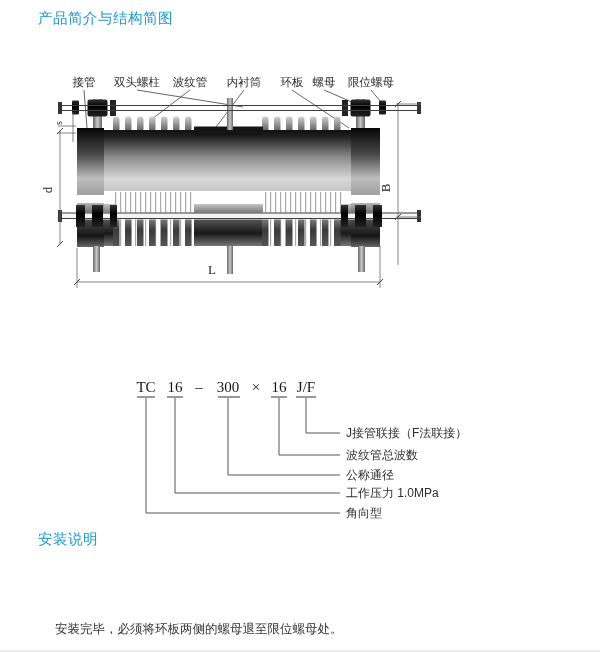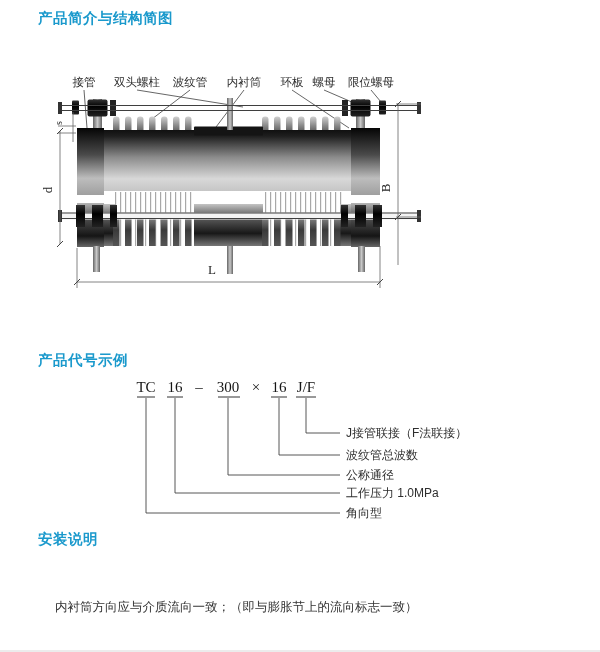--- a/index.html
+++ b/index.html
@@ -1,18 +1,18 @@
 <!DOCTYPE html>
 <html><head>
 <meta charset="utf-8">
 <style>
   html,body{margin:0;padding:0;background:#ffffff;}
   .page{position:relative;width:600px;height:652px;background:#ffffff;overflow:hidden;
         font-family:"Liberation Sans",sans-serif;}
-  .sec-title{position:absolute;left:38px;font-size:14.5px;font-weight:bold;color:#1a99cc;
+  .sec-title{position:absolute;left:38px;font-size:14.5px;font-weight:normal;color:#1a99cc;
              letter-spacing:.5px;white-space:nowrap;text-align:right;}
   #title-intro{top:9px;}
   #title-code{top:351px;}
   #title-install{top:530px;}
   .install-line{position:absolute;left:55px;width:500px;font-size:12.5px;font-weight:500;
                 color:#333333;white-space:nowrap;}
   #install-line-0{top:599px;}
   #install-line-1{top:621px;}
   svg{position:absolute;left:0;}
   #diagram-svg{top:60px;}
@@ -225,21 +225,20 @@
     <g>
       <line class="dimln" x1="77" y1="248" x2="77" y2="288"></line>
       <line class="dimln" x1="380" y1="246" x2="380" y2="288"></line>
       <line class="dimln" x1="77" y1="282" x2="380" y2="282"></line>
       <line class="tick" x1="74" y1="285" x2="80" y2="279"></line>
       <line class="tick" x1="377" y1="285" x2="383" y2="279"></line>
       <text class="dim" x="212" y="274" text-anchor="middle">L</text>
     </g>
   </svg>
 
-  <div class="sec-title" id="title-code">产品代号示例</div>
 
   <svg id="code-svg" width="600" height="160" viewBox="0 368 600 160">
     <g>
       <text class="code-tok" x="146" y="392" text-anchor="middle">TC</text>
       <text class="code-tok" x="175" y="392" text-anchor="middle">16</text>
       <text class="code-tok" x="199" y="392" text-anchor="middle">–</text>
       <text class="code-tok" x="228" y="392" text-anchor="middle">300</text>
       <text class="code-tok" x="256" y="392" text-anchor="middle">×</text>
       <text class="code-tok" x="279" y="392" text-anchor="middle">16</text>
       <text class="code-tok" x="306" y="392" text-anchor="middle">J/F</text>
@@ -262,16 +261,16 @@
       <text class="legend" x="346" y="437">J接管联接（F法联接）</text>
       <text class="legend" x="346" y="459">波纹管总波数</text>
       <text class="legend" x="346" y="479">公称通径</text>
       <text class="legend" x="346" y="497">工作压力 1.0MPa</text>
       <text class="legend" x="346" y="517">角向型</text>
     </g>
   </svg>
 
   <div class="sec-title" id="title-install">安装说明</div>
 
-  <div class="install-line" id="install-line-0">内衬筒方向应与介质流向一致；（即与膨胀节上的流向标志一致）</div>
+  <div class="install-line" id="install-line-1">安装完毕，必须将环板两侧的螺母退至限位螺母处。</div>
 
   <div class="page-edge"></div>
 </div>
 
 </body></html>

